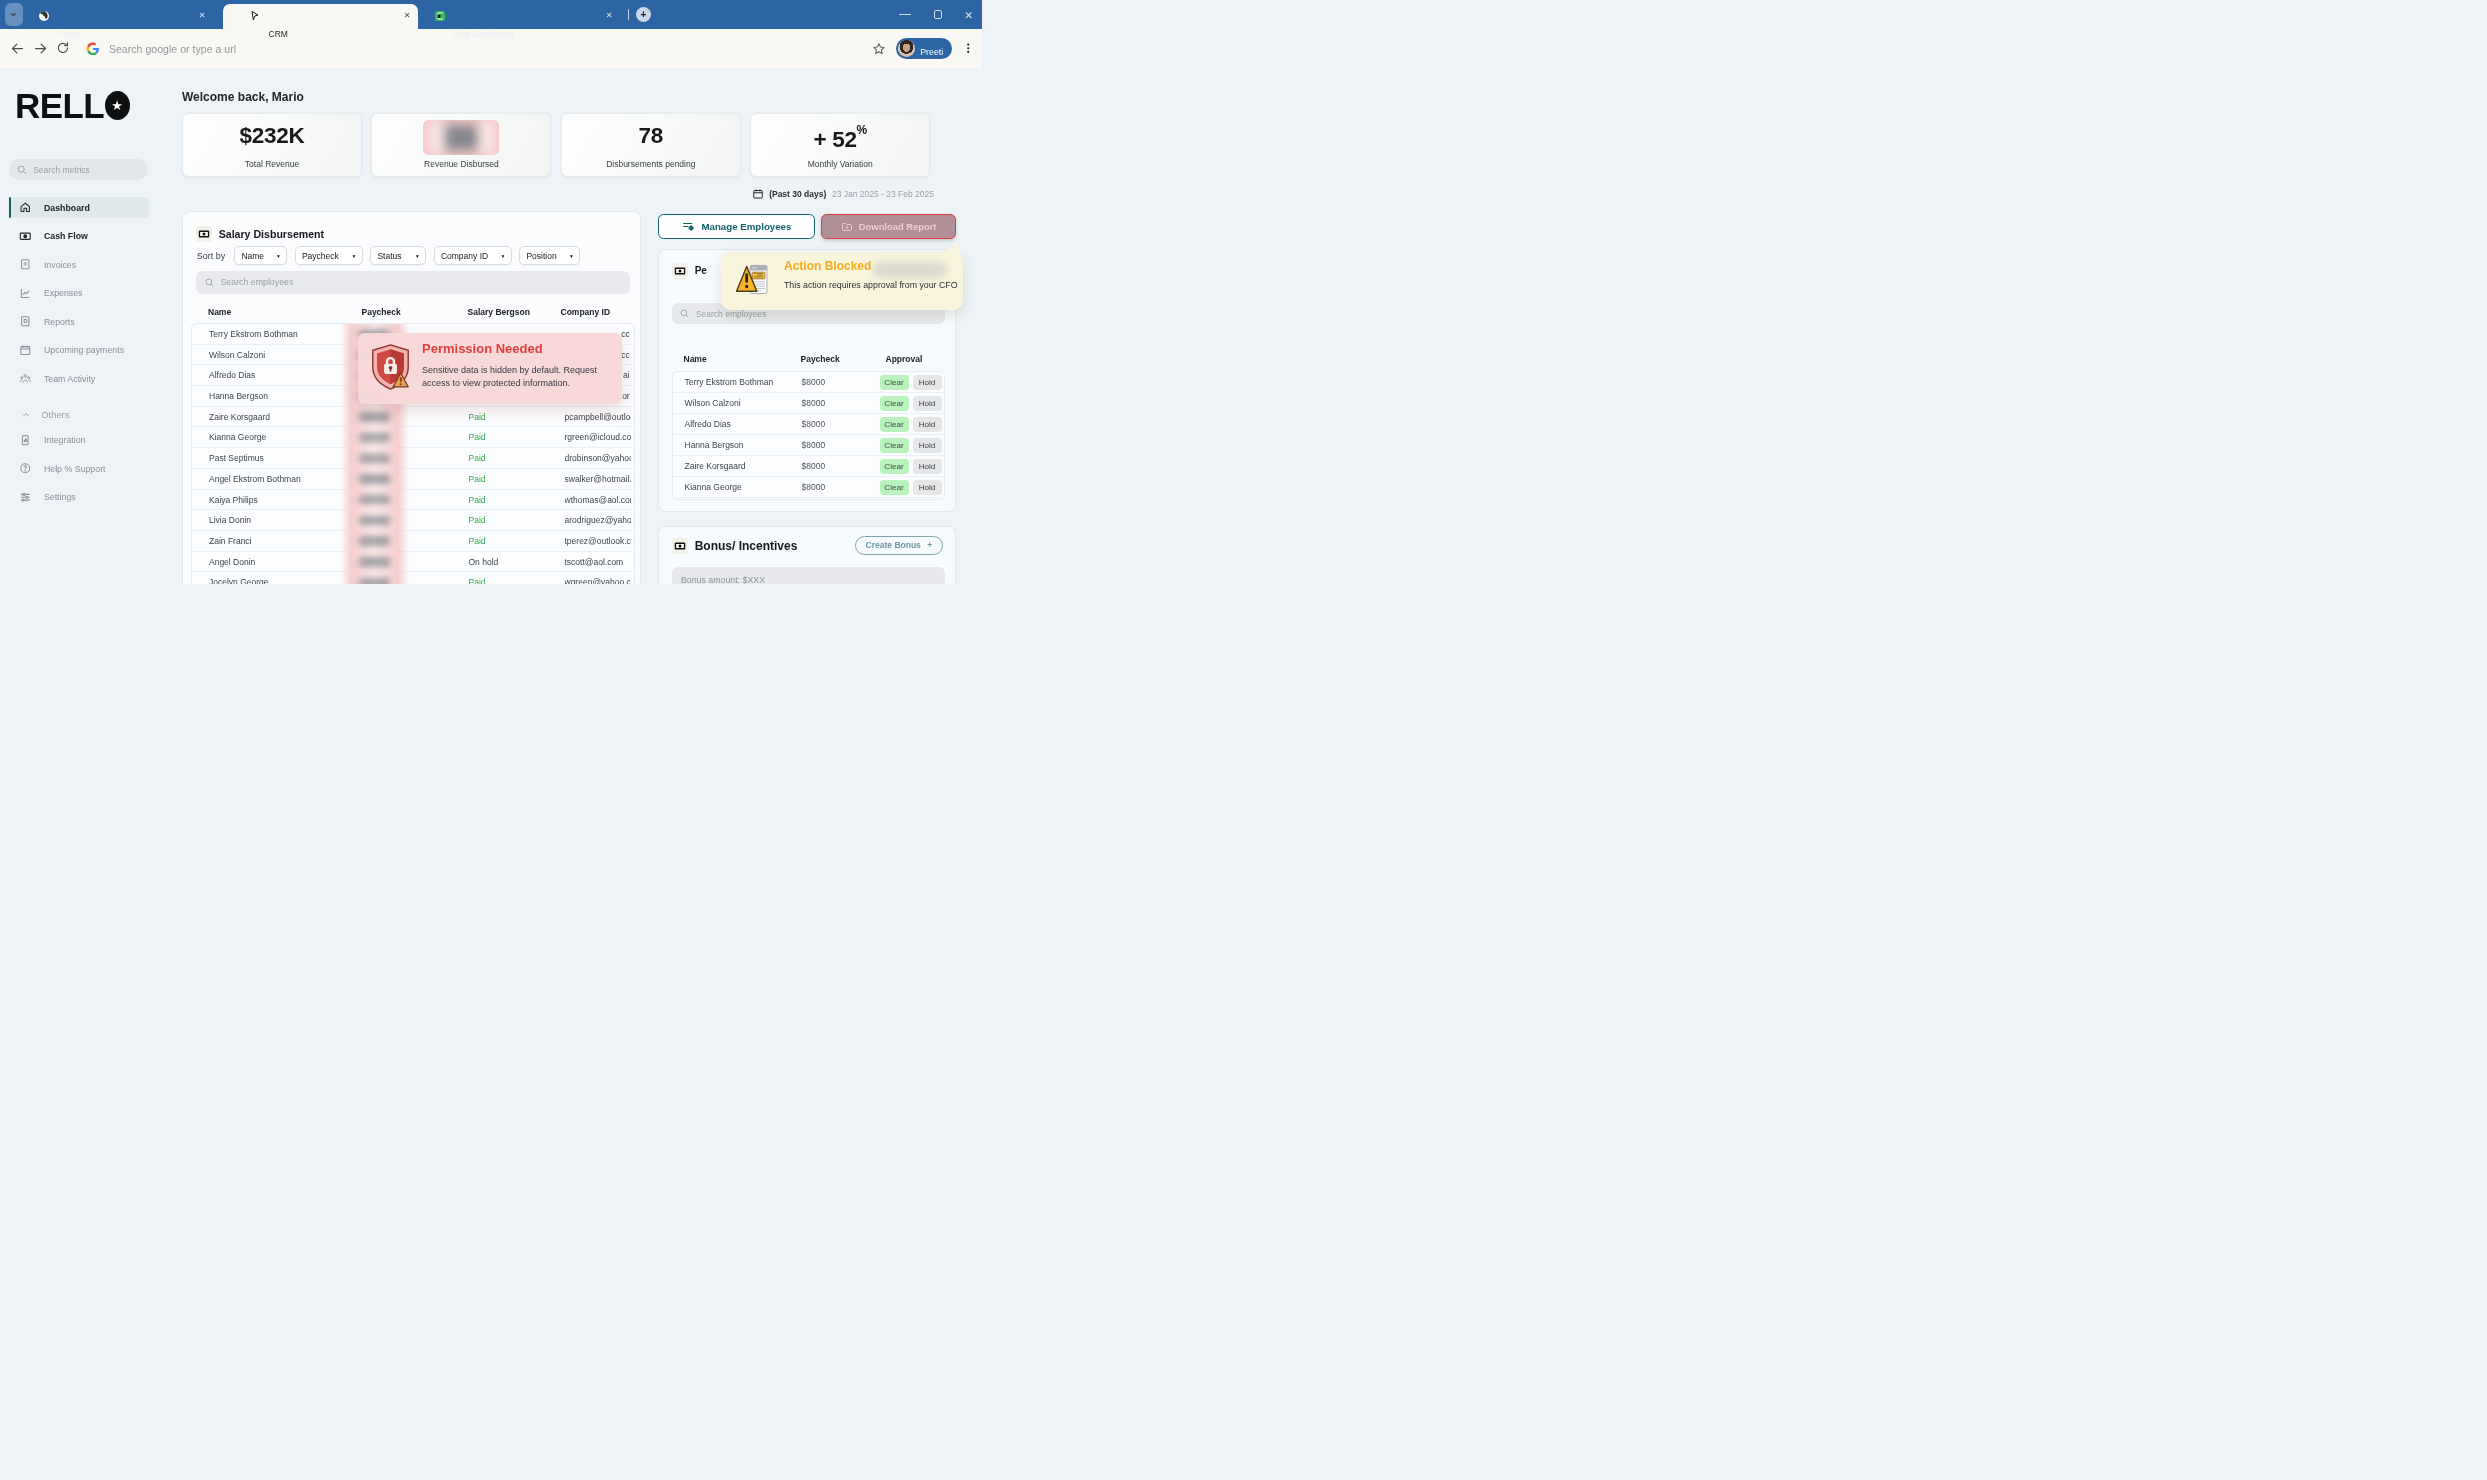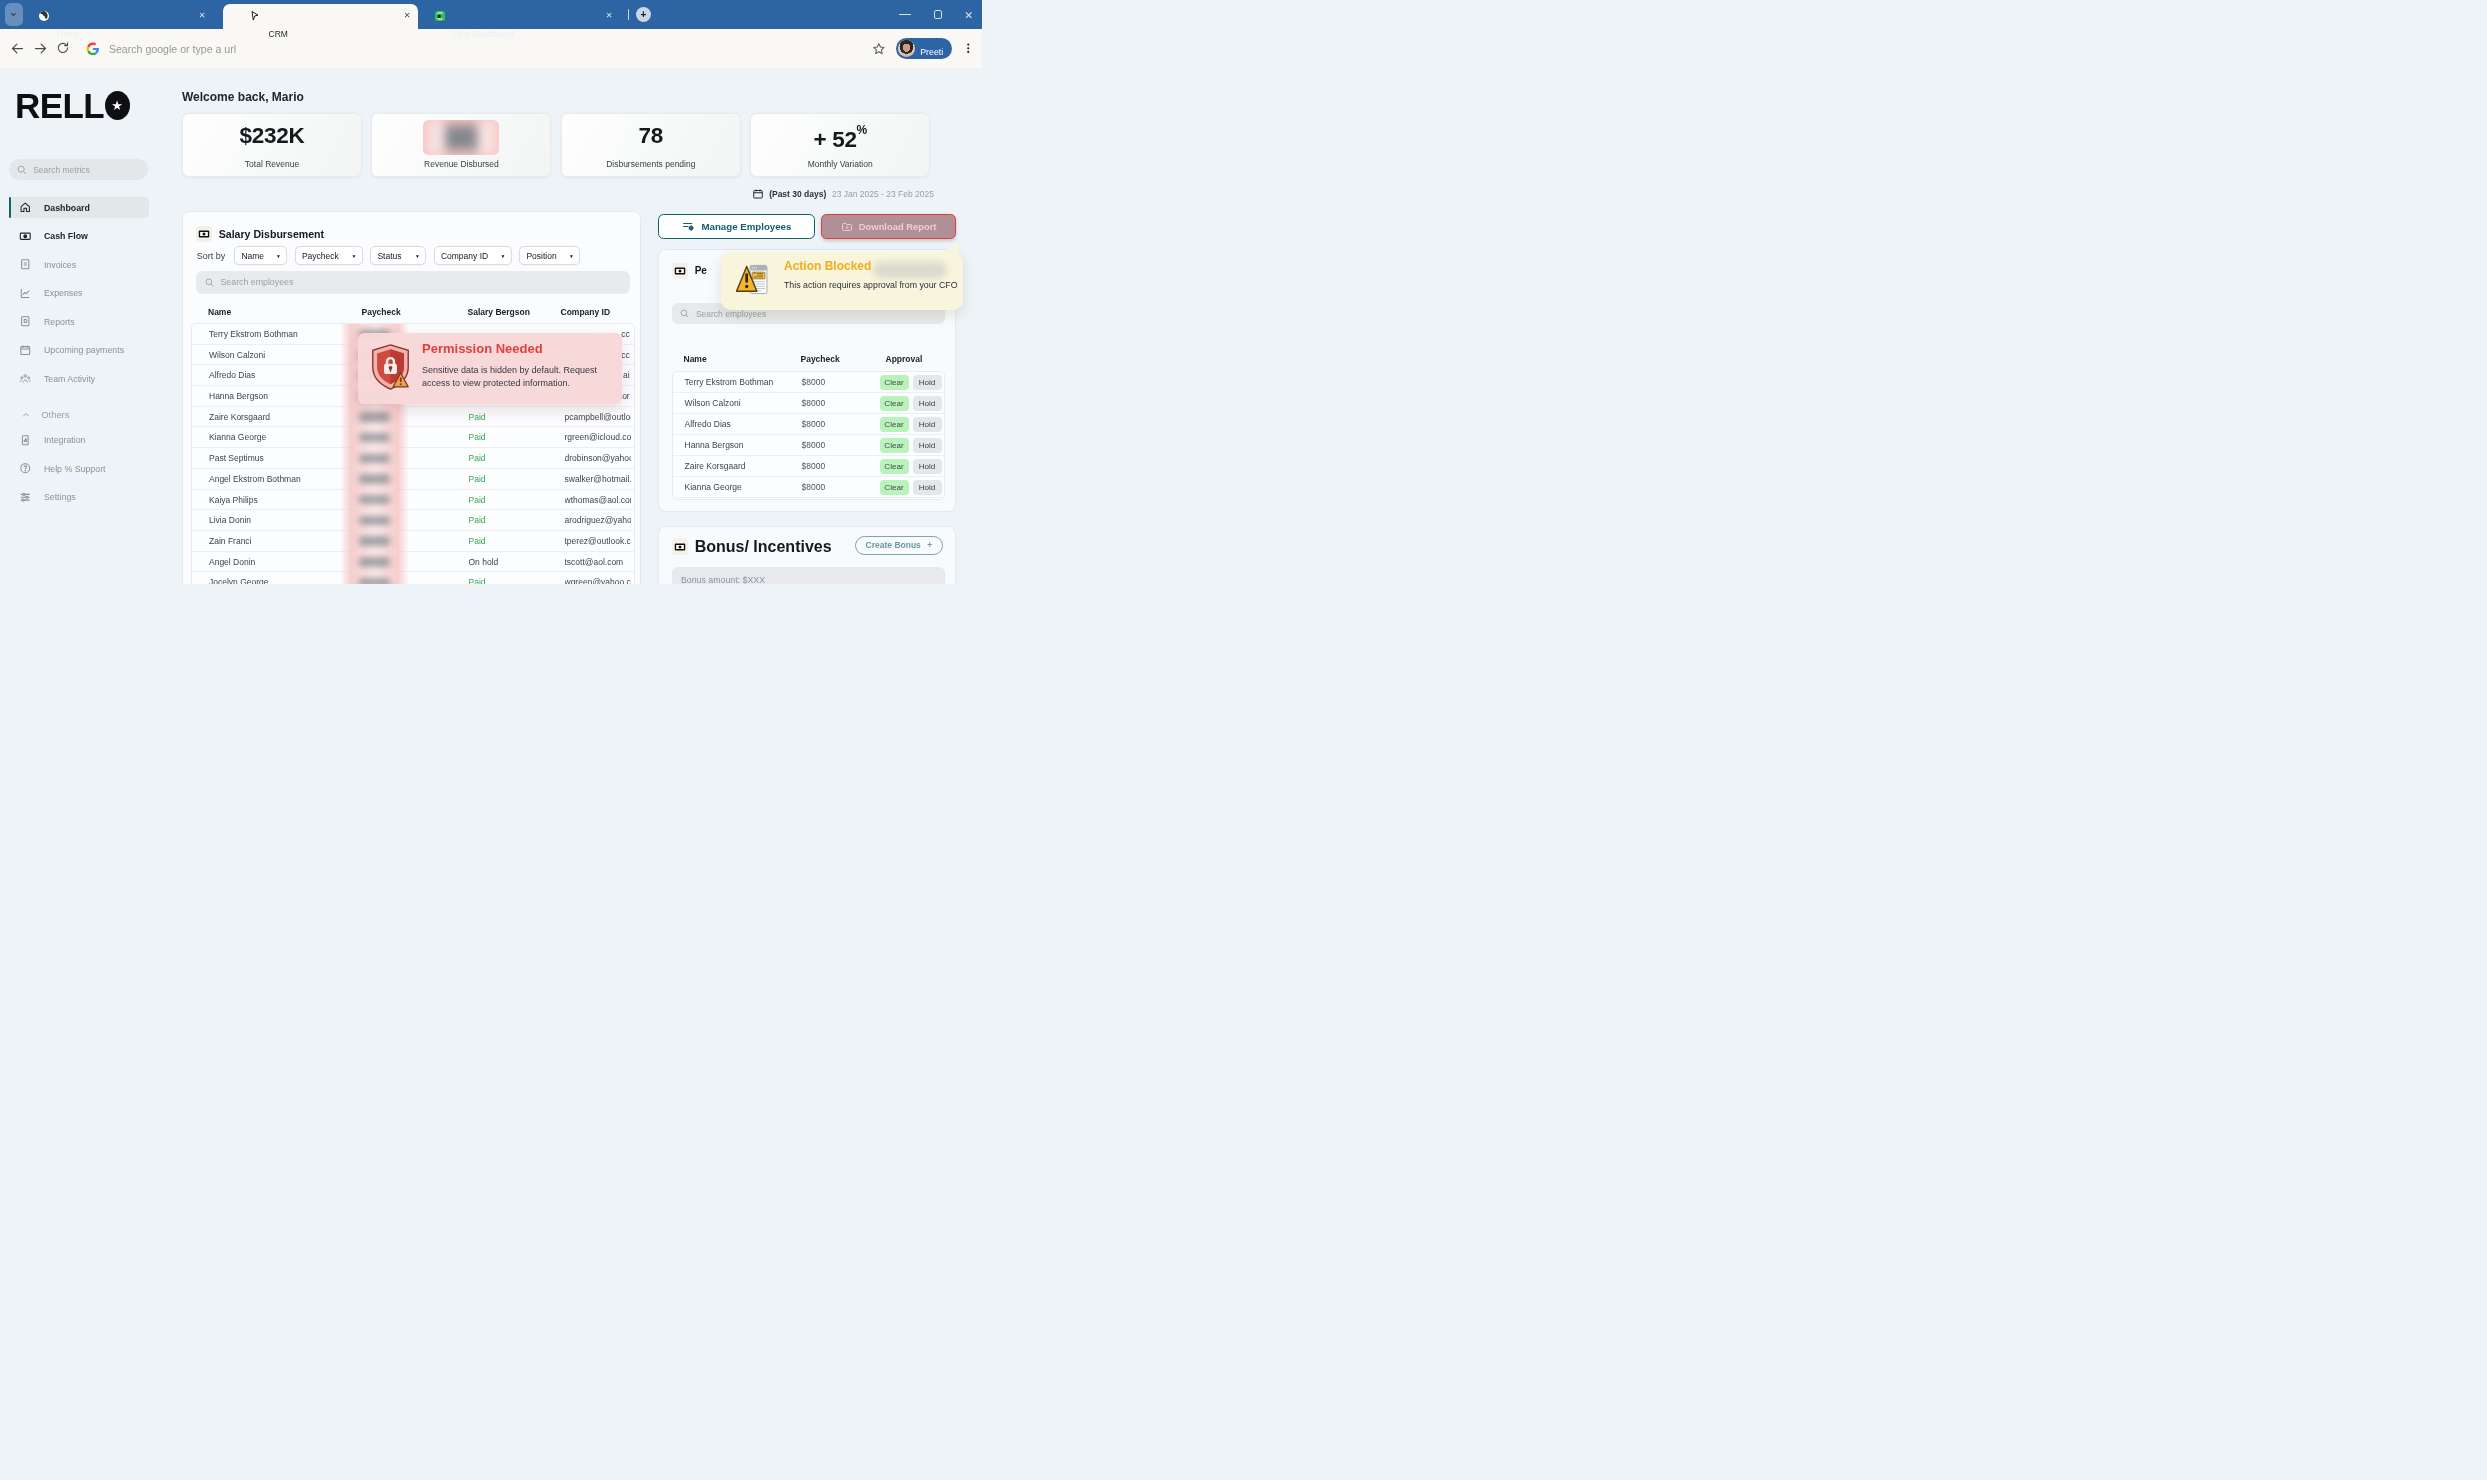--- a/index.html
+++ b/index.html
@@ -155,21 +155,21 @@
     border-right:19px solid rgba(248,245,219,.97); border-top:10px solid transparent; }
   .tooltip .warn { position:absolute; left:15px; top:7.5px; }
   .tt-title { position:absolute; left:63px; top:6.9px; font-size:12px; font-weight:700; color:#f3ac1c; }
   .tt-body { position:absolute; left:63px; top:28px; font-size:8.8px; color:#2c2f33; white-space:nowrap; }
   .tt-ghost { position:absolute; right:16.3px; top:10px; width:74px; height:16.3px; border-radius:8.1px;
     background:rgba(175,178,183,.4); filter:blur(3.8px); }
 
   .bonus-panel { position:absolute; left:658px; top:526px; width:298px; height:100px;
     background:#f8fbfd; border:0.6px solid #e2e8ee; border-radius:7.5px; }
   .bonus-hd { position:absolute; left:12.5px; top:10.6px; display:flex; align-items:center; gap:6.9px; }
-  .bonus-hd .ptitle { font-size:16px; font-weight:700; color:#16181b; }
+  .bonus-hd .ptitle { font-size:12px; font-weight:700; color:#16181b; }
   .btn-bonus { position:absolute; right:12.5px; top:8.8px; height:19.4px; padding:0 9.4px; border:0.6px solid #7fa6aa;
     border-radius:10px; background:transparent; display:flex; align-items:center; gap:6.3px;
     color:#6d98a0; font-size:8.5px; font-weight:600; }
   .bonus-input { position:absolute; left:12.5px; top:40px; width:273px; height:26px; border-radius:6.3px;
     background:#e7e9ed; display:flex; align-items:center; padding:0 9.4px; color:#8d939a; font-size:8.8px; }
 
   svg { display:block; }
 </style>
 </head>
 <body>

